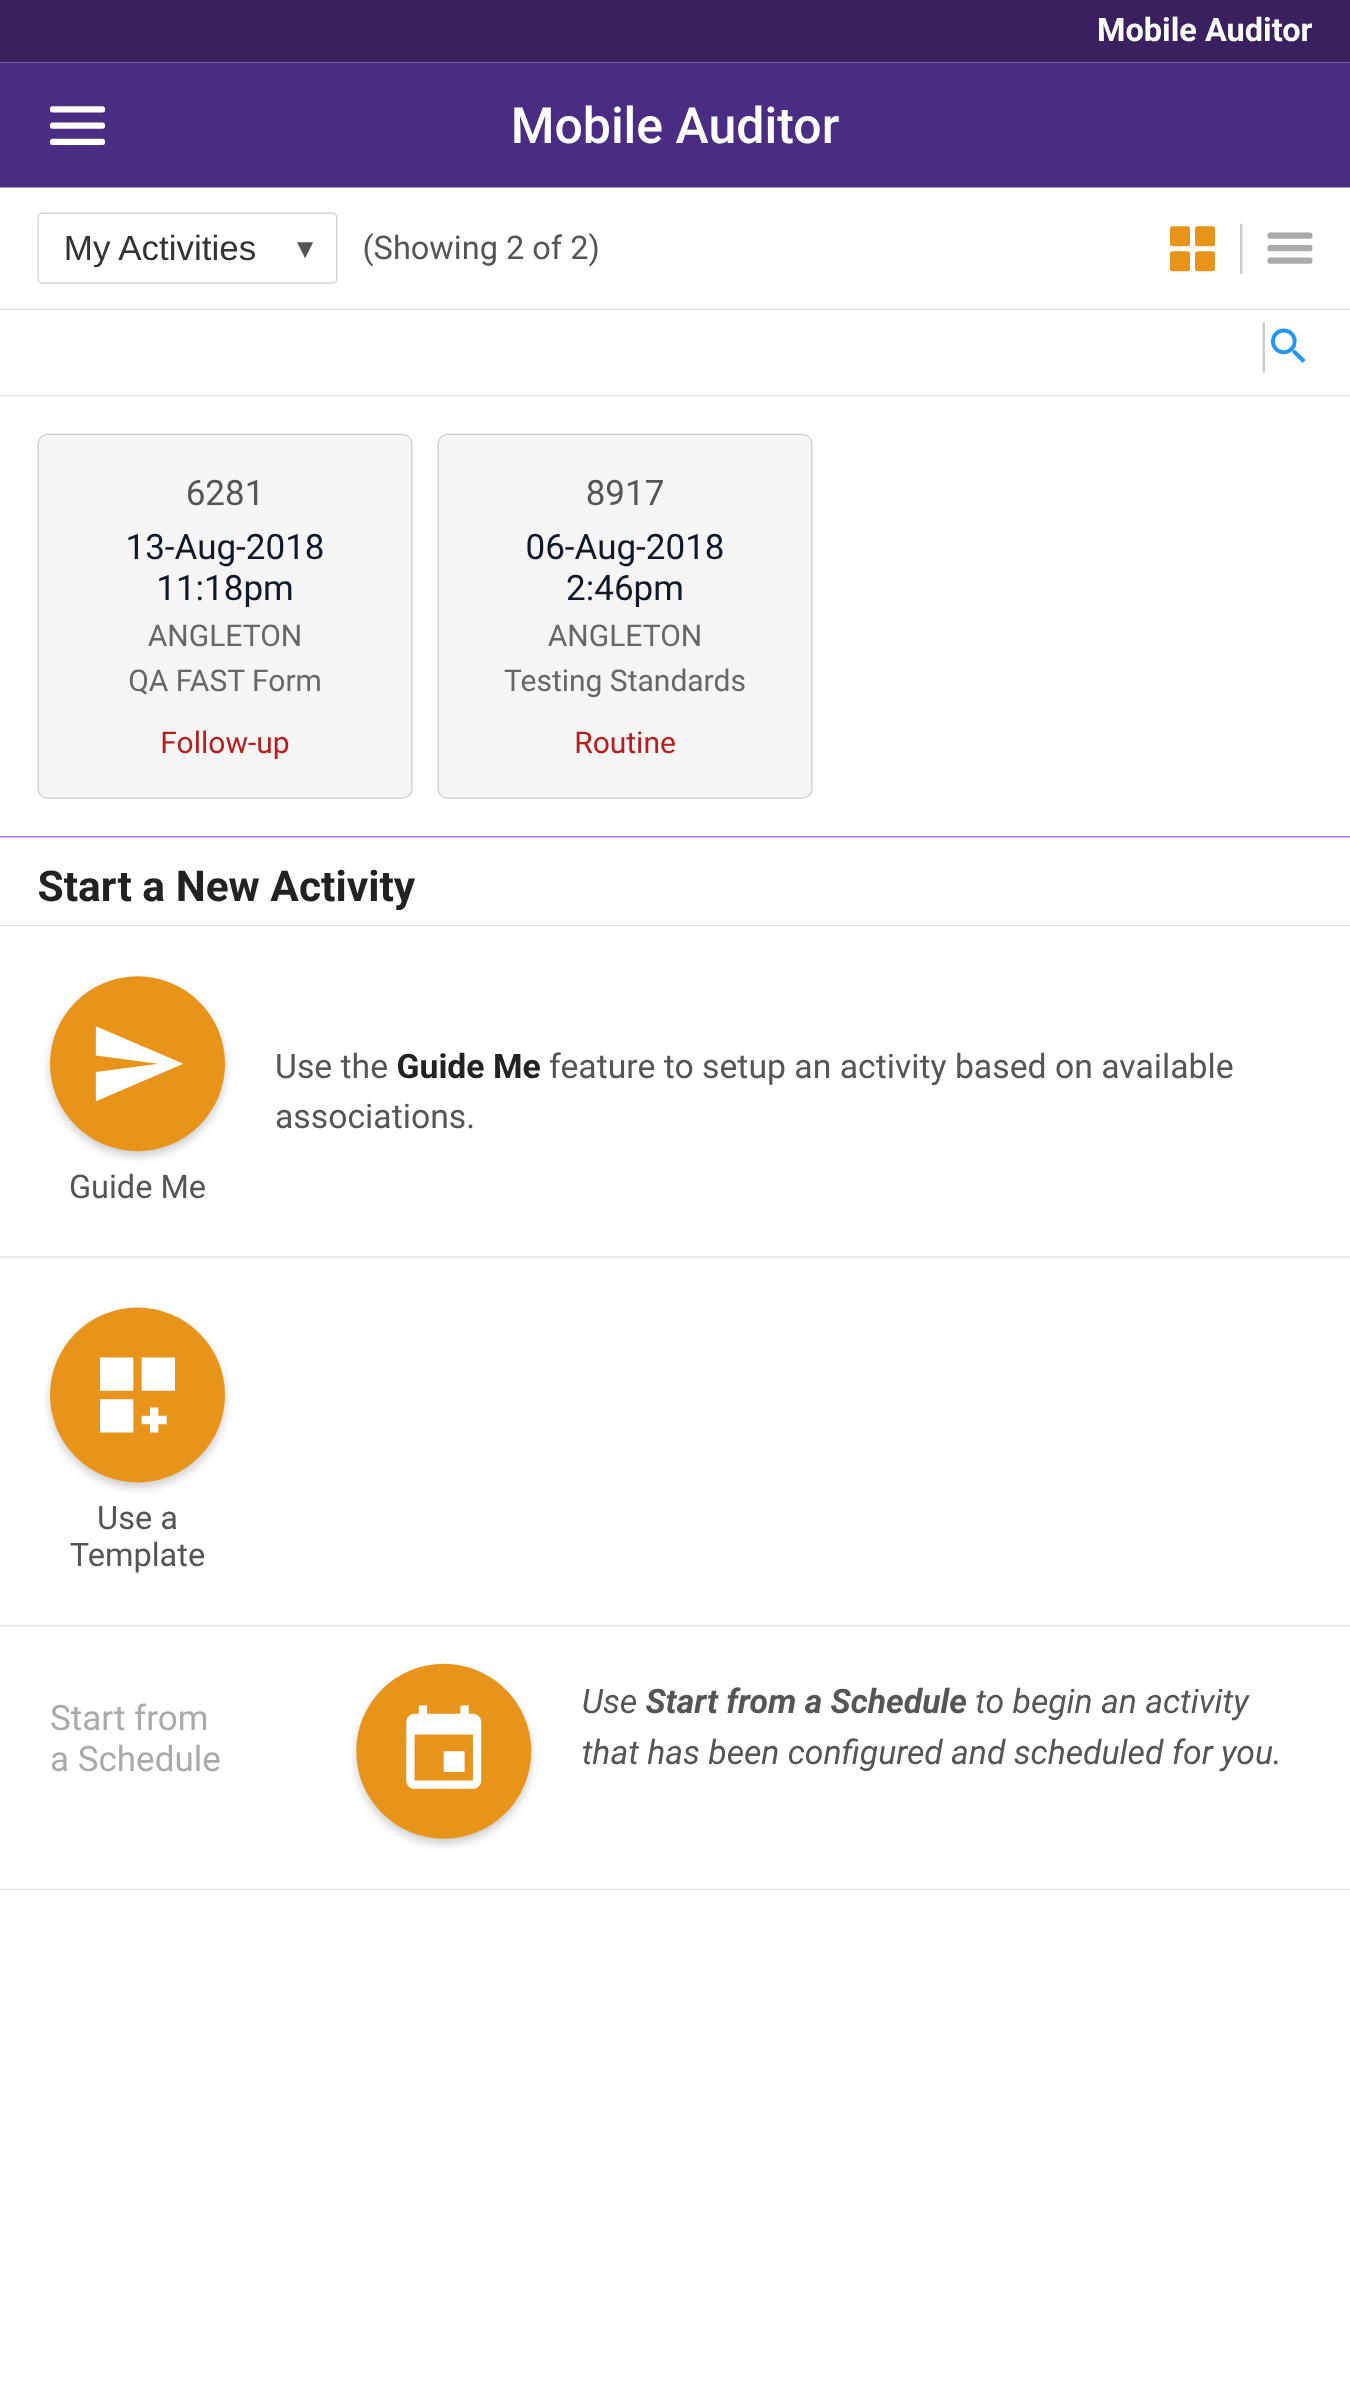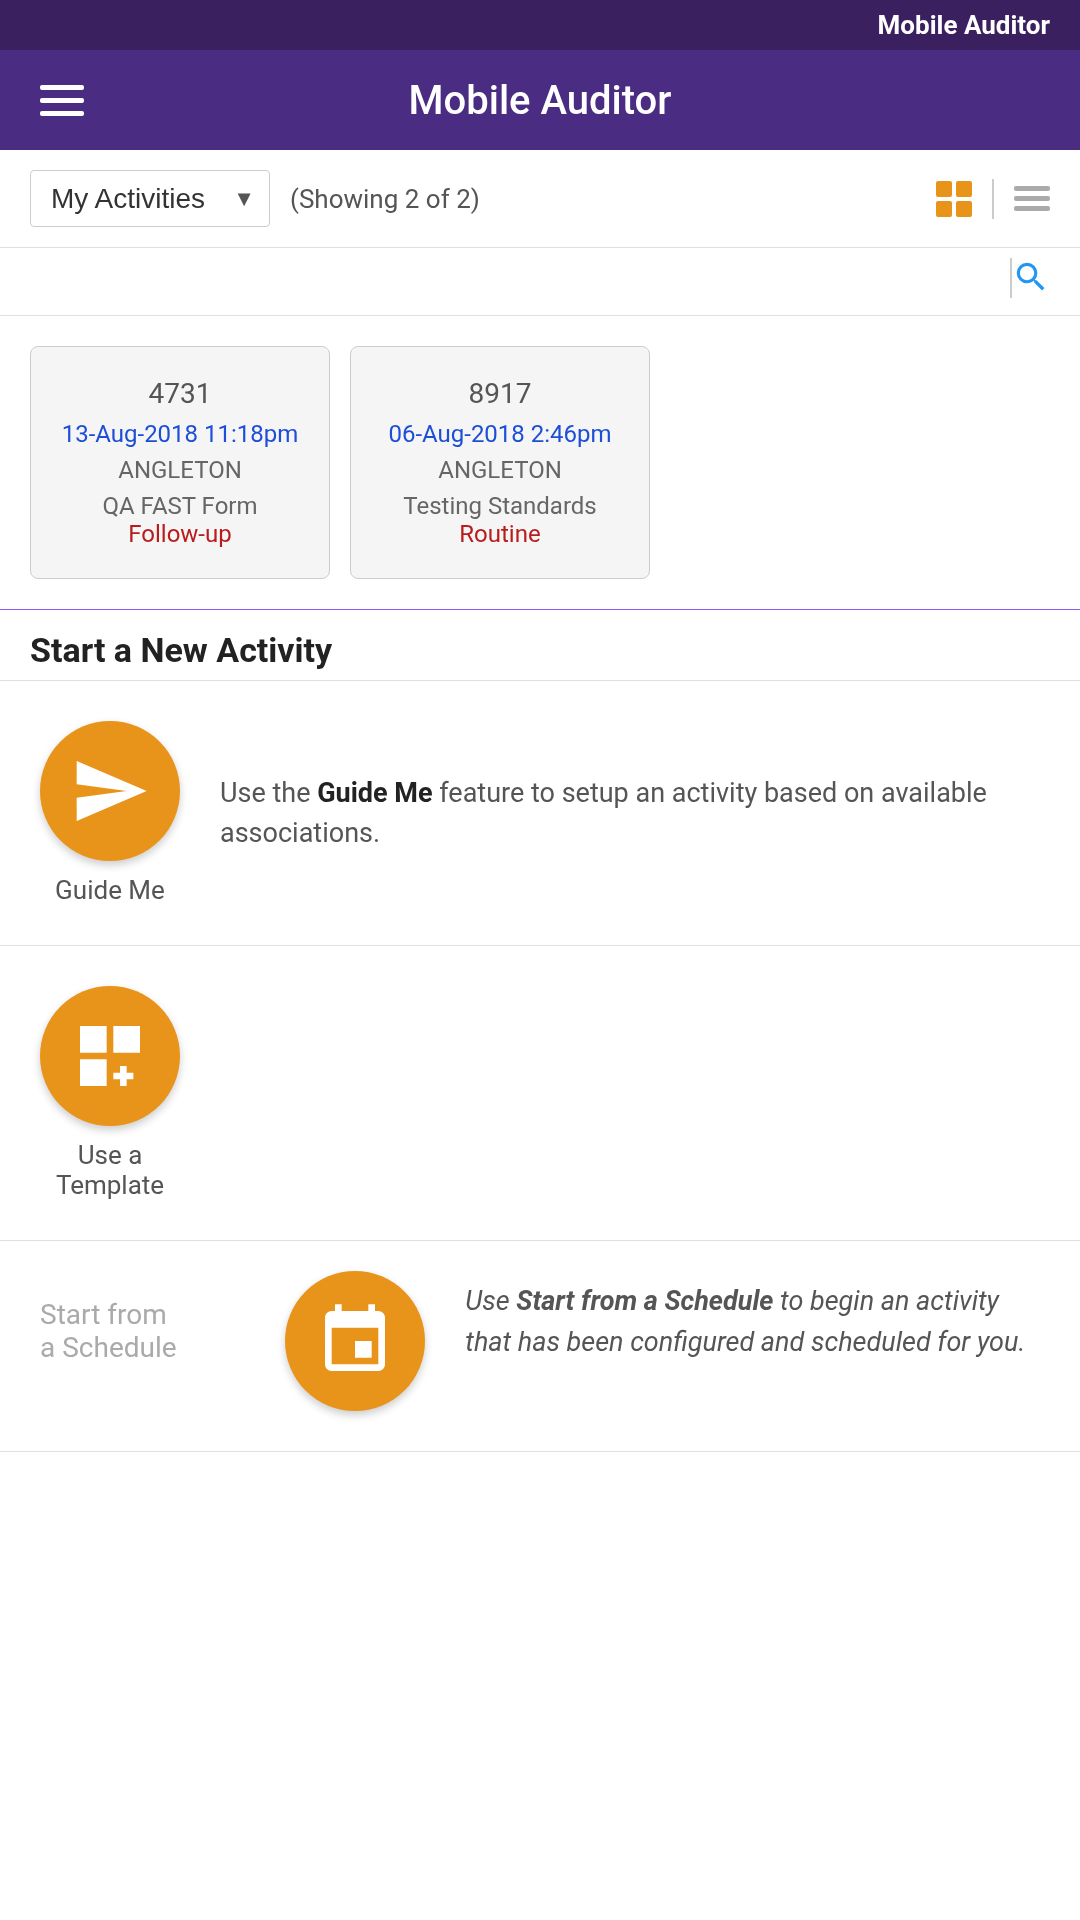--- a/index.html
+++ b/index.html
@@ -167,33 +167,33 @@
       text-align: center;
       background: #f5f5f5;
       cursor: pointer;
     }
     .activity-card .card-id {
       font-size: 28px;
       color: #555;
       margin-bottom: 10px;
     }
     .activity-card .card-date {
-      font-size: 24px;
-      color: #1d4ed8;
+      font-size: 28px;
+      color: #0f172a;
       margin-bottom: 8px;
     }
     .activity-card .card-location {
       font-size: 24px;
       color: #666;
       margin-bottom: 8px;
     }
     .activity-card .card-name {
       font-size: 24px;
       color: #666;
-      margin-bottom: 0;
+      margin-bottom: 21px;
       text-align: center;
     }
     .activity-card .card-type {
       font-size: 24px;
       color: #b91c1c;
     }
 
     
     .section-heading {
       padding: 20px 30px 10px 30px;
@@ -332,21 +332,21 @@
   <div class="divider-v"></div>
   <button class="search-icon-btn">
     <svg xmlns="http://www.w3.org/2000/svg" width="38" height="38" viewBox="0 0 24 24" fill="#2196F3">
       <path d="M15.5 14h-.79l-.28-.27A6.471 6.471 0 0 0 16 9.5 6.5 6.5 0 1 0 9.5 16c1.61 0 3.09-.59 4.23-1.57l.27.28v.79l5 4.99L20.49 19l-4.99-5zm-6 0C7.01 14 5 11.99 5 9.5S7.01 5 9.5 5 14 7.01 14 9.5 11.99 14 9.5 14z"></path>
     </svg>
   </button>
 </div>
 
 <div class="cards-section">
   <div class="activity-card">
-    <div class="card-id">4731</div>
+    <div class="card-id">6281</div>
     <div class="card-date">13-Aug-2018 11:18pm</div>
     <div class="card-location">ANGLETON</div>
     <div class="card-name">QA FAST Form</div>
     <div class="card-type">Follow-up</div>
   </div>
   <div class="activity-card">
     <div class="card-id">8917</div>
     <div class="card-date">06-Aug-2018 2:46pm</div>
     <div class="card-location">ANGLETON</div>
     <div class="card-name">Testing Standards</div>

